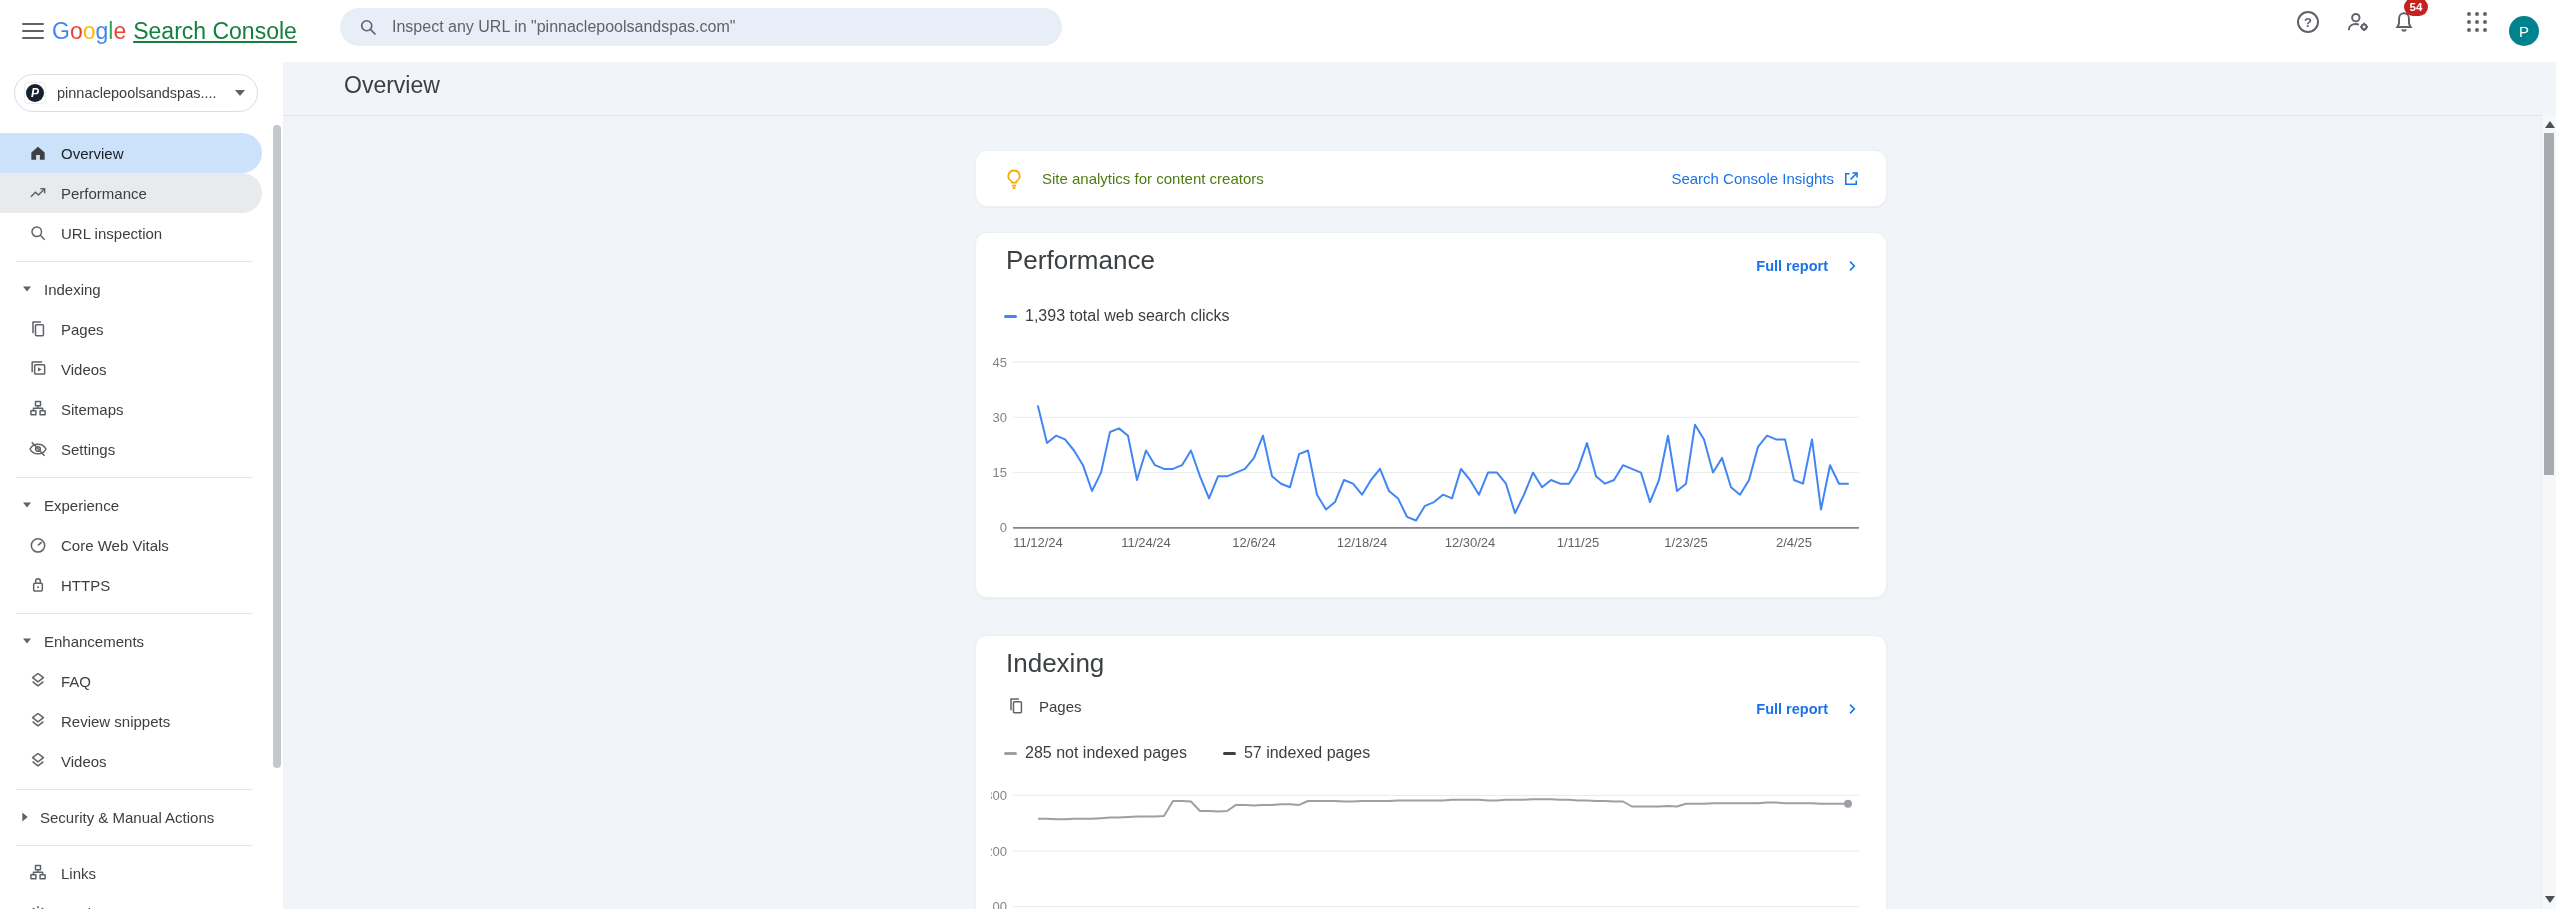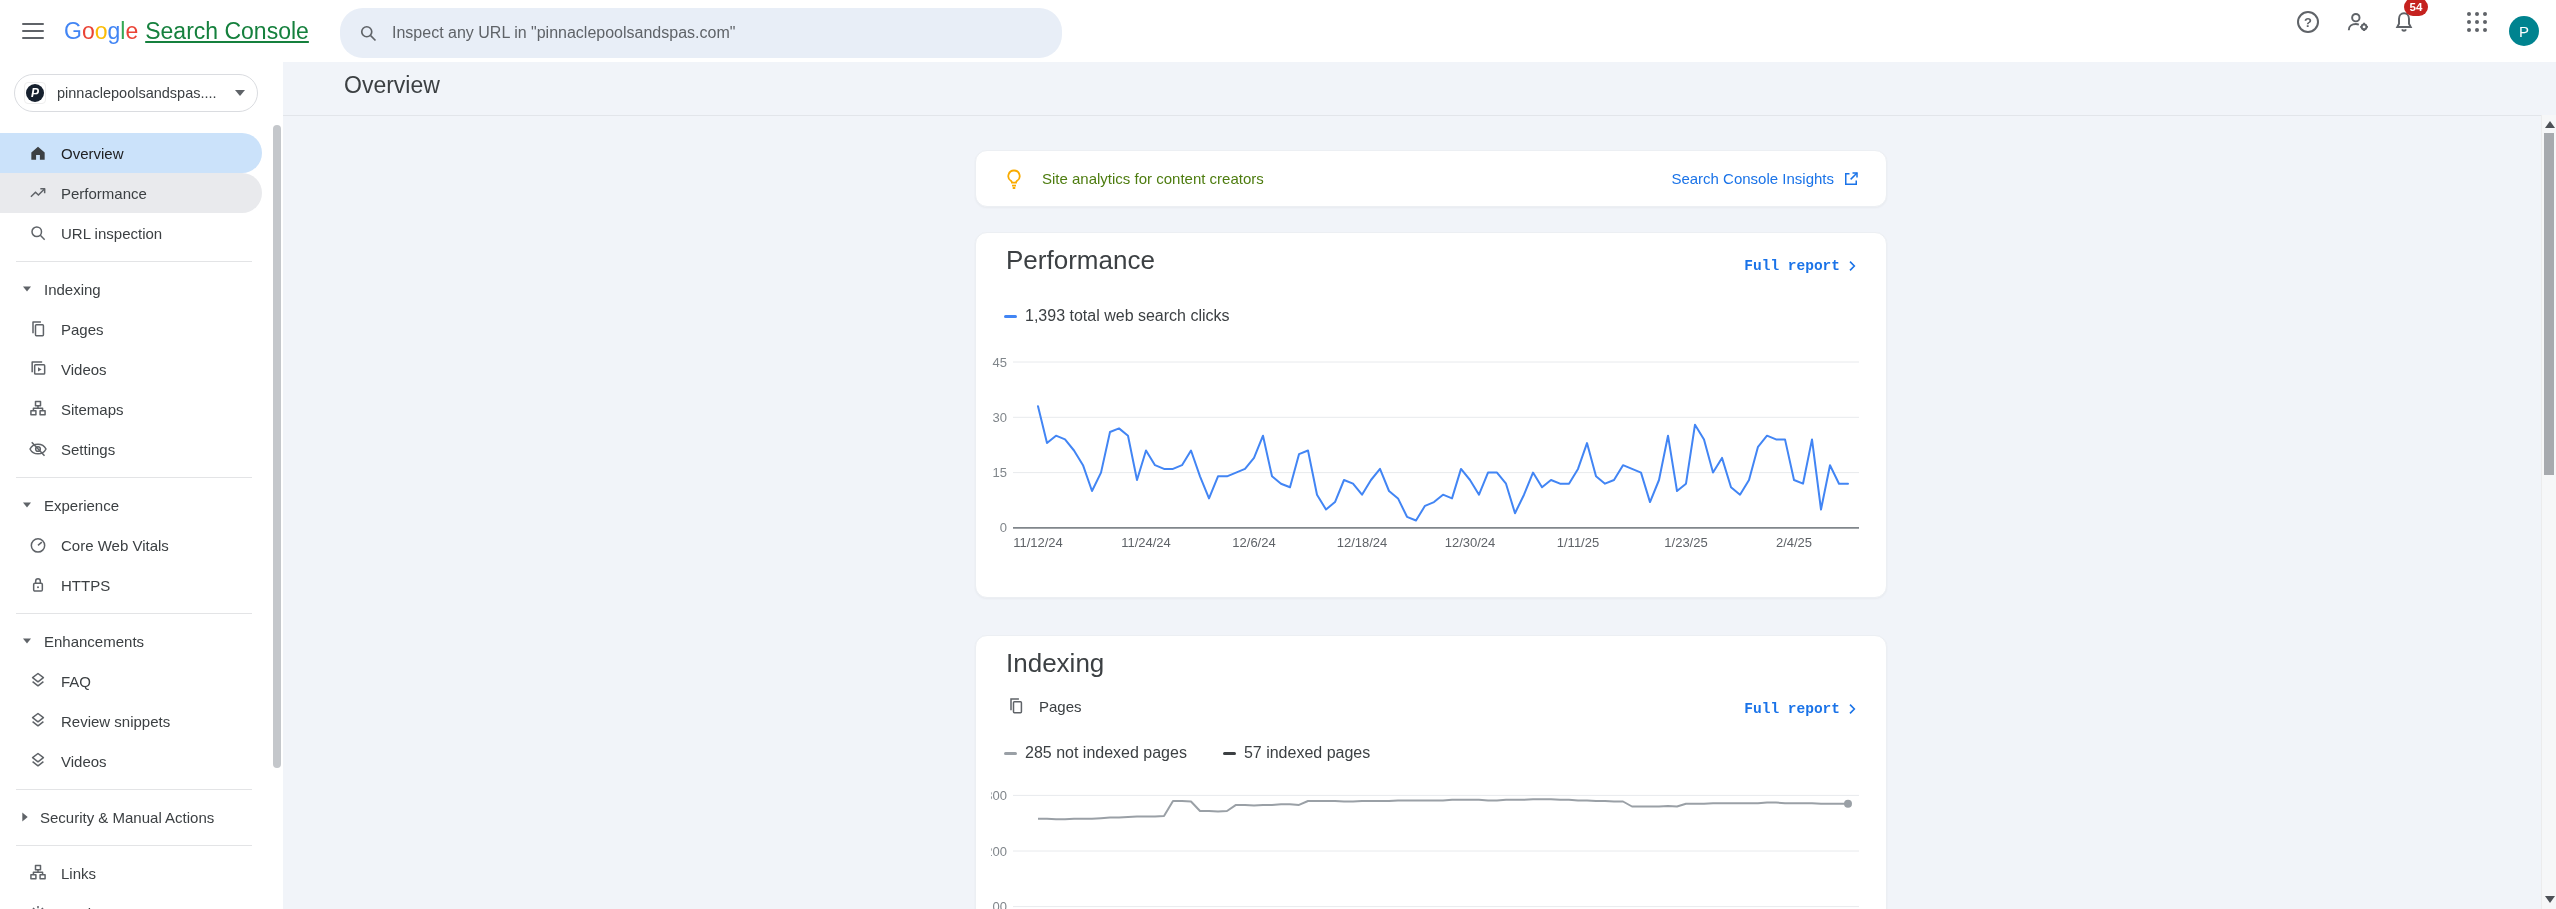--- a/index.html
+++ b/index.html
@@ -4,24 +4,24 @@
 <style>
   * { margin:0; padding:0; box-sizing:border-box; }
   html,body { width:2556px; height:909px; overflow:hidden; background:#fff;
     font-family:"Liberation Sans","DejaVu Sans",sans-serif; }
   #app { position:absolute; inset:0; width:2556px; height:909px; overflow:hidden; }
 
   
   #header { position:absolute; left:0; top:0; width:2556px; height:62px; background:#fff; z-index:5; }
   .hamburger { position:absolute; left:22px; top:23px; width:22px; height:16px; cursor:pointer; }
   .hamburger span { display:block; height:2px; background:#5f6368; margin-bottom:5px; border-radius:1px; }
-  .logo { position:absolute; left:64px; top:0; height:62px; display:flex; align-items:center;
+  .logo { position:absolute; left:52px; top:0; height:62px; display:flex; align-items:center;
           font-size:23px; letter-spacing:0; }
   .logo .product { color:#15803d; margin-left:7px;text-decoration:underline; }
-  .searchbar { position:absolute; left:340px; top:8px; width:722px; height:50px; background:#e8eef7;
+  .searchbar { position:absolute; left:340px; top:8px; width:722px; height:38px; background:#e8eef7;
                border-radius:23px; display:flex; align-items:center; padding:0 14px 0 18px; }
   .searchbar svg { flex:0 0 auto; }
   .searchbar input { flex:1; margin-left:14px; border:none; outline:none; background:transparent;
                font-size:16px; color:#3c4043; font-family:inherit; }
   .searchbar input::placeholder { color:#5f6368; opacity:1; }
   .hicon { position:absolute; top:0; height:44px; display:flex; align-items:center; justify-content:center; cursor:pointer; }
   .help-circle { width:22px; height:22px; border:2px solid #5f6368; border-radius:50%;
                  display:flex; align-items:center; justify-content:center;
                  font-size:13px; font-weight:bold; color:#5f6368; }
   .bellwrap { position:relative; width:26px; height:26px; }
@@ -70,22 +70,22 @@
 
   .card { position:absolute; left:975px; width:912px; background:#fff; border-radius:12px;
           border:1px solid #eceff3; box-shadow:0 1px 2px rgba(60,64,67,.05); }
   #card-insights { top:150px; height:57px; display:flex; align-items:center; padding:0 26px; }
   #card-insights .banner-text { font-size:15px; color:#4d7c0f; margin-left:16px; flex:1; }
   .ext-link { display:flex; align-items:center; gap:8px; color:#1a73e8; font-size:15px; cursor:pointer; }
 
   #card-performance { top:232px; height:366px; }
   #card-indexing { top:635px; height:400px; }
   .card-title { position:absolute; left:30px; top:12px; font-size:26px; color:#3c4043; font-weight:400; }
-  .full-report { position:absolute; right:26px; display:flex; align-items:center; gap:4px;
-                 color:#1a73e8; font-size:14.5px; font-weight:bold; cursor:pointer;font-family:Liberation Mono, monospace; }
+  .full-report { position:absolute; right:26px; display:flex; align-items:center; gap:16px;
+                 color:#1a73e8; font-size:14.5px; font-weight:bold; cursor:pointer; }
   .legend-row { position:absolute; left:28px; display:flex; align-items:center; gap:36px; }
   .legend-entry { display:flex; align-items:center; gap:8px; font-size:16px; color:#3c4043; }
   .dash { width:13px; height:3px; border-radius:2px; display:inline-block; }
   .subsection-row { position:absolute; left:30px; top:60px; display:flex; align-items:center; gap:13px;
                     font-size:15px; color:#3c4043; }
   .chart { position:absolute; left:15px; overflow:hidden; }
   #perf-chart { top:118px; }
   #index-chart { top:145px; }
 
   

